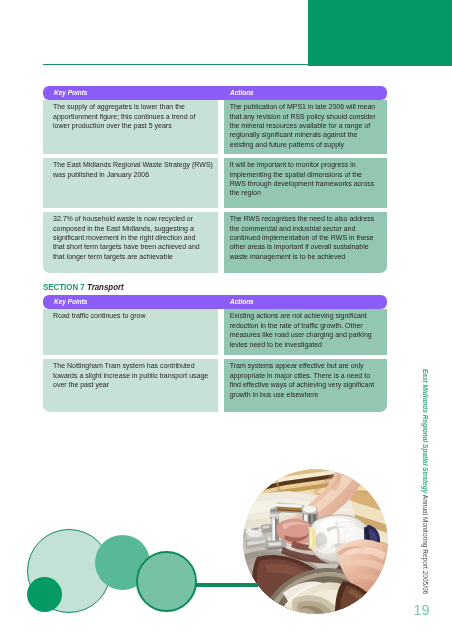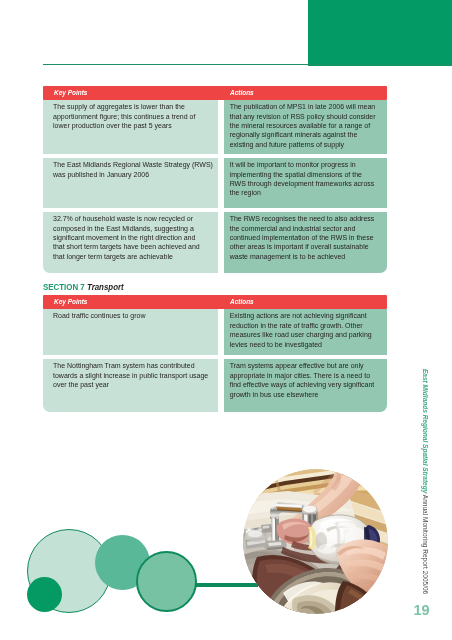--- a/index.html
+++ b/index.html
@@ -6,21 +6,21 @@
   body{width:452px;height:640px;background:#ffffff;
        font-family:"Liberation Sans",sans-serif;overflow:hidden;position:relative;}
   .page{position:absolute;left:0;top:0;width:452px;height:640px;overflow:hidden;}
 
   .green-block{position:absolute;left:307.5px;top:0;width:144.5px;height:65.5px;background:#049a65;}
   .rule{position:absolute;left:43px;top:63.8px;width:409px;height:1.7px;background:#1c8f63;}
 
   
   .tbl{position:absolute;left:42.8px;width:344.2px;}
   .hdrrow{position:relative;height:13.8px;}
-  .hdrrow{background:#ef4444;border-radius:1px;}
+  .hdrrow{background:#8b5cf6;border-radius:6px;}
   .hdr{position:absolute;top:0;height:13.8px;}
   .hdr.left{left:0;width:181.5px;}
   .hdr.right{left:179px;width:162.7px;}
   .hdr span{position:absolute;left:11.2px;top:1.7px;color:#ffffff;
             font-style:italic;font-weight:bold;font-size:7.7px;
             display:inline-block;transform:scaleX(0.84);transform-origin:0 0;
             white-space:nowrap;}
   .hdr.right span{left:7.9px;}
 
   .row{position:relative;}
@@ -38,21 +38,21 @@
   .sect{position:absolute;left:42.8px;font-size:8.6px;font-weight:bold;color:#189b6b;
         white-space:nowrap;transform:scaleX(0.92);transform-origin:0 50%;}
   .sect i{font-style:italic;color:#231f20;}
 
   
   .sidetext{position:absolute;left:430px;top:369.2px;
             transform:rotate(90deg) scaleX(0.87);transform-origin:0 0;
             font-size:7.5px;white-space:nowrap;}
   .sidetext .green{color:#3eab86;font-weight:bold;font-style:italic;}
   .sidetext .dark{color:#4b4b4d;}
-  .pageno{position:absolute;left:413.5px;top:601.5px;font-size:14.5px;font-weight:bold;color:#7cc3a6;}
+  .pageno{position:absolute;left:413.5px;top:601.5px;font-size:14.5px;font-weight:normal;color:#7cc3a6;}
 
   
   .deco{position:absolute;left:0;top:470px;width:452px;height:170px;}
   .circ{position:absolute;border-radius:50%;box-sizing:border-box;}
   .line{position:absolute;background:#0e8a5d;}
   .photo{position:absolute;border-radius:50%;overflow:hidden;}
 </style>
 </head>
 <body>
 

